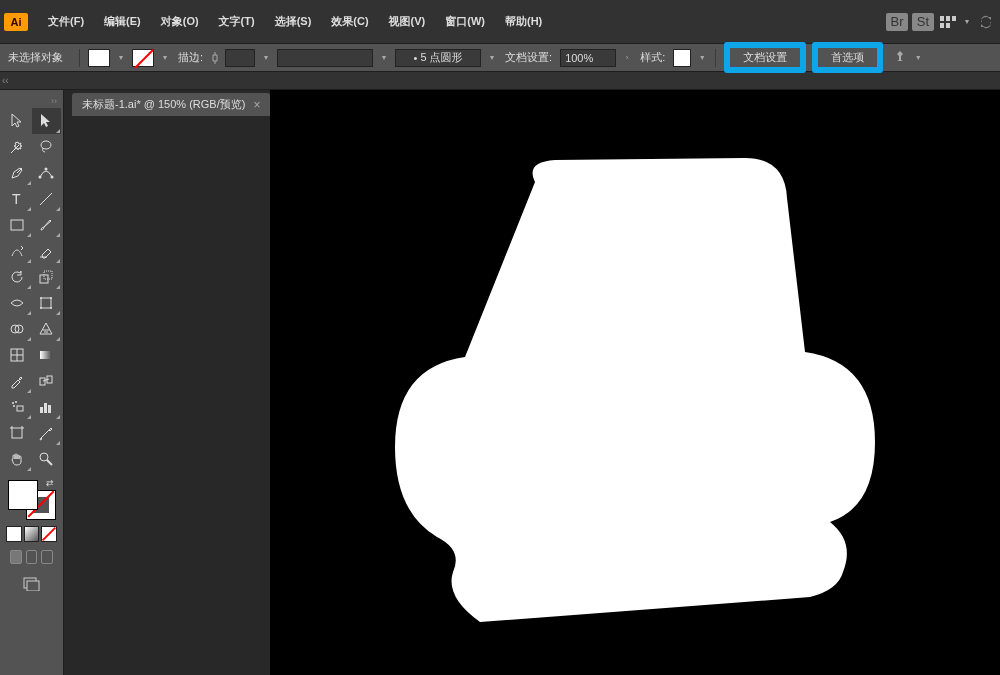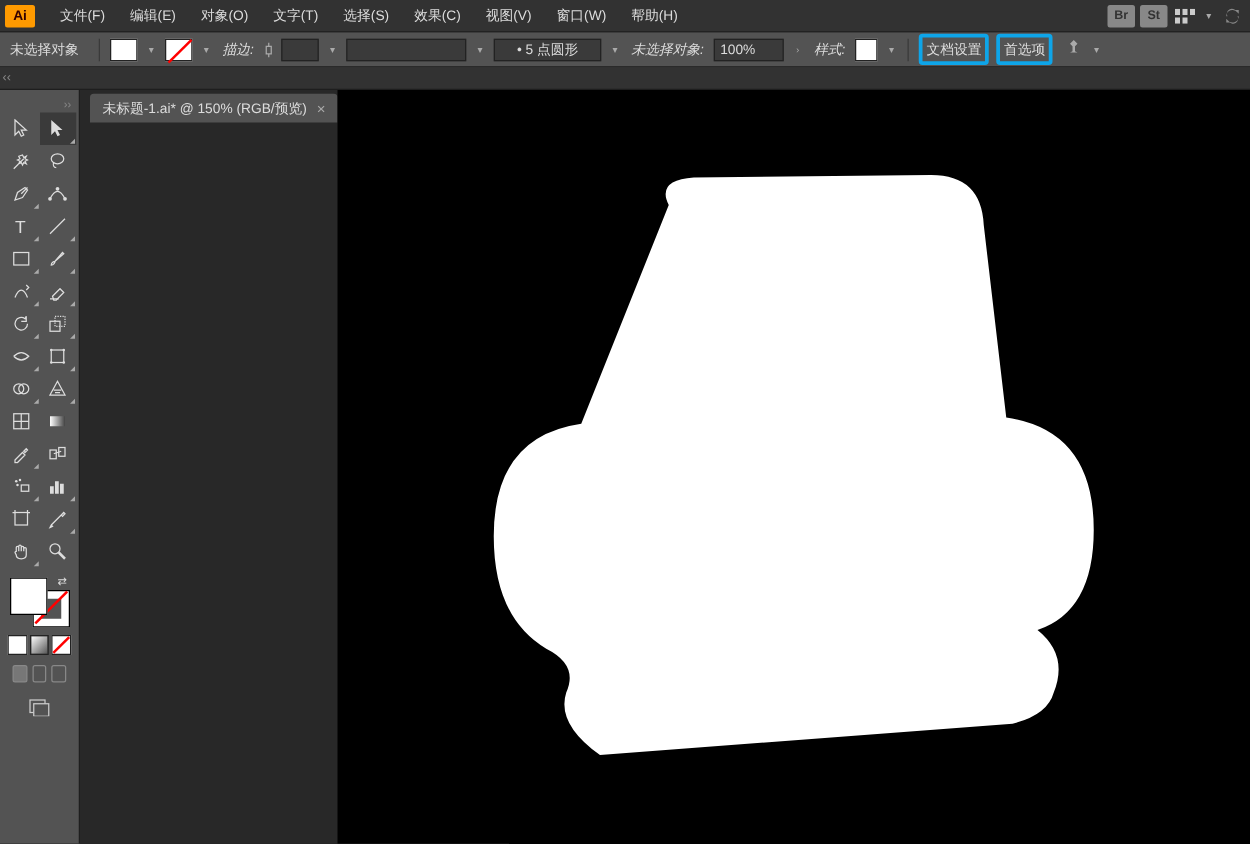--- a/index.html
+++ b/index.html
@@ -1,38 +1,38 @@
 <!DOCTYPE html>
 <html><head>
   <meta charset="utf-8">
   <style>
     * { margin: 0; padding: 0; box-sizing: border-box; font-family: "Microsoft YaHei", Arial, sans-serif; }
     body { background: #323232; width: 1000px; height: 675px; overflow: hidden; color: #ccc; font-size: 11px; }
     
     
-    .menubar { height: 26px; background: #323232; display: flex; align-items: center; padding: 0 4px; border-bottom: 1px solid #1e1e1e; }
+    .menubar { height: 44px; background: #323232; display: flex; align-items: center; padding: 0 4px; border-bottom: 1px solid #1e1e1e; }
     .app-logo { width: 24px; height: 18px; background: #ff9a00; color: #330000; font-weight: bold; font-size: 11px; display: flex; align-items: center; justify-content: center; border-radius: 2px; margin-right: 10px; }
-    .menu-item { padding: 4px 10px; cursor: pointer; font-size: 11px; color: #ddd; }
+    .menu-item { padding: 4px 10px; cursor: pointer; font-size: 11px; color: #ddd; font-weight: bold; }
     .menu-icons { margin-left: auto; display: flex; gap: 4px; align-items: center; }
-    .menu-icon-box { width: 22px; height: 18px; background: #888; color: #333; font-size: 10px; font-weight: bold; display: flex; align-items: center; justify-content: center; border-radius: 2px; }
+    .menu-icon-box { width: 22px; height: 18px; background: #888; color: #333; font-size: 13px; font-weight: normal; display: flex; align-items: center; justify-content: center; border-radius: 2px; }
     .menu-icon-grid { width: 20px; height: 18px; display: flex; align-items: center; justify-content: center; }
     .menu-icon-sync { width: 20px; height: 18px; display: flex; align-items: center; justify-content: center; color: #888; }
     
     
     .optionsbar { height: 28px; background: #535353; display: flex; align-items: center; padding: 0 8px; gap: 6px; border-bottom: 1px solid #1e1e1e; }
     .selection-info { font-size: 11px; color: #ddd; padding-right: 8px; text-align: right; }
     .fill-swatch { width: 22px; height: 18px; background: #fff; border: 1px solid #222; }
     .stroke-swatch { width: 22px; height: 18px; background: #fff; border: 1px solid #222; position: relative; }
     .stroke-swatch::after { content: ''; position: absolute; left: -2px; top: 8px; width: 26px; height: 2px; background: #f00; transform: rotate(-45deg); }
     .dropdown-arrow { width: 10px; height: 16px; display: flex; align-items: center; justify-content: center; color: #aaa; font-size: 8px; }
-    .option-label { color: #ddd; font-size: 11px; padding: 0 2px; font-style: italic; }
+    .option-label { color: #ddd; font-size: 11px; padding: 0 2px; }
     .option-input { background: #3a3a3a; border: 1px solid #222; height: 18px; padding: 0 4px; color: #ddd; font-size: 11px; }
     .option-dropdown { background: #3a3a3a; border: 1px solid #222; height: 18px; padding: 0 4px; color: #ddd; font-size: 11px; display: flex; align-items: center; }
     .separator-v { width: 1px; height: 18px; background: #3a3a3a; margin: 0 2px; }
-    .option-btn { background: #535353; border: 3px solid #0ea5e9; padding: 2px 3px; color: #ddd; font-size: 11px; cursor: pointer; border-radius: 3px; }
+    .option-btn { background: #535353; border: 6px solid #0ea5e9; padding: 2px 13px; color: #ddd; font-size: 11px; cursor: pointer; border-radius: 3px; }
     .option-square { width: 18px; height: 18px; background: #fff; border: 1px solid #222; }
     
     
     .panel-collapse { height: 18px; background: #323232; border-bottom: 1px solid #1e1e1e; display: flex; align-items: center; padding-left: 2px; }
     .collapse-icon { color: #888; font-size: 10px; }
     
     
     .main-container { display: flex; height: calc(675px - 26px - 28px - 18px); }
     
     
@@ -120,21 +120,21 @@
       <path d="M4 0v3M4 9v3M2 3h4v6H2z" stroke="#aaa" fill="none"></path>
     </svg>
   <input class="option-input" style="width: 30px;" value="">
   <div class="dropdown-arrow">▾</div>
   <div class="option-dropdown" style="width:96px"></div>
   <div class="dropdown-arrow">▾</div>
   <div class="option-dropdown" style="width:86px;justify-content:center">
     <span style="color:#ddd">•</span>&nbsp;<span>5 点圆形</span>
   </div>
   <div class="dropdown-arrow">▾</div>
-  <span class="option-label">未选择对象:</span>
+  <span class="option-label">文档设置:</span>
   <input class="option-input" style="width: 56px;" value="100%">
   <div class="dropdown-arrow">›</div>
   <span class="option-label">样式:</span>
   <div class="option-square"></div>
   <div class="dropdown-arrow">▾</div>
   <div class="separator-v"></div>
   <button class="option-btn">文档设置</button>
   <button class="option-btn">首选项</button>
   <div style="margin-left:4px;color:#aaa">
     <svg width="14" height="14">

